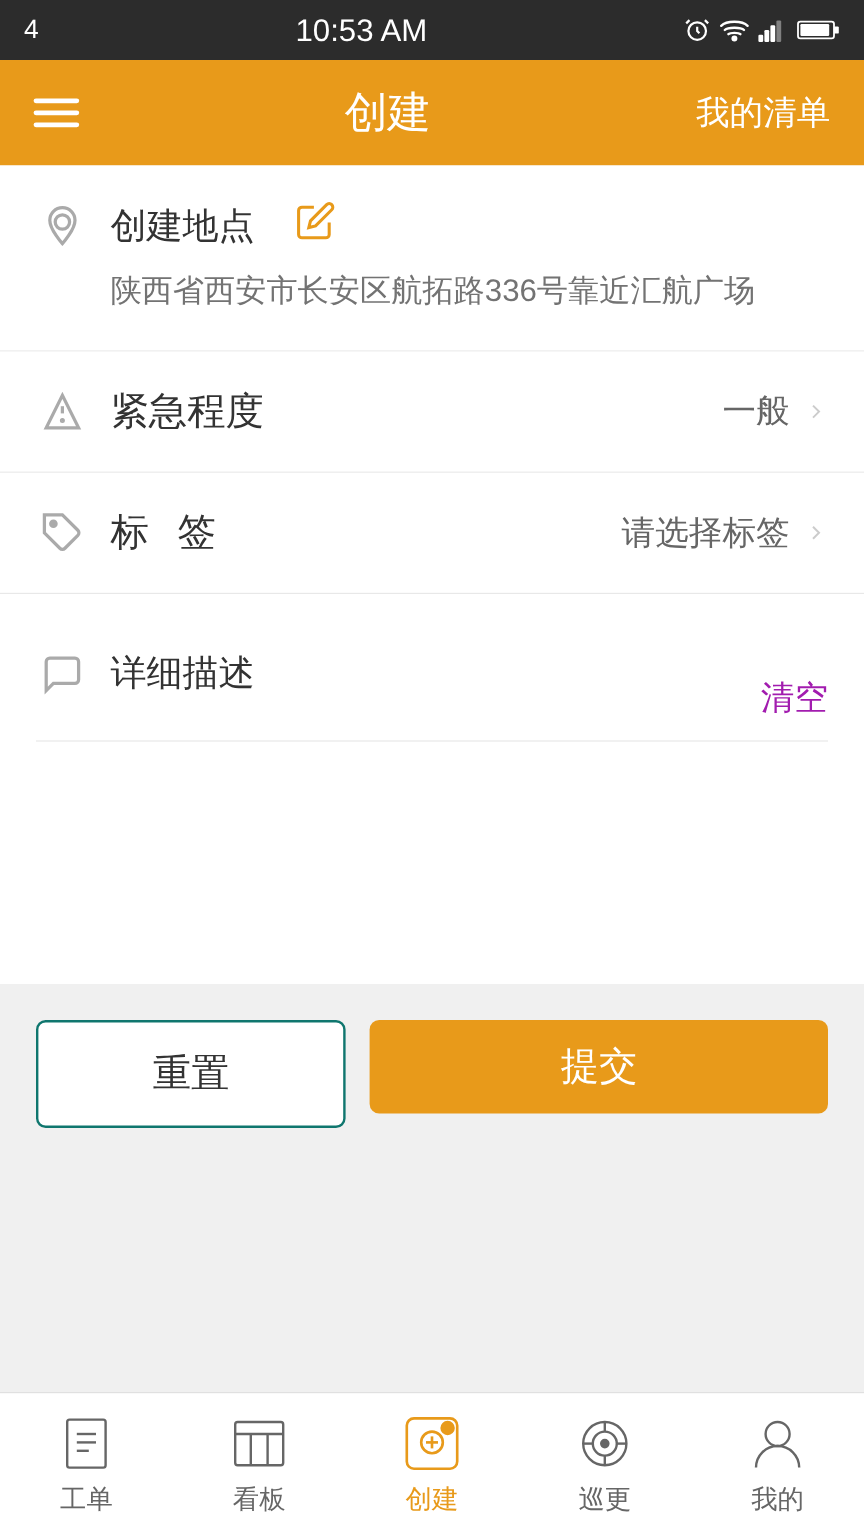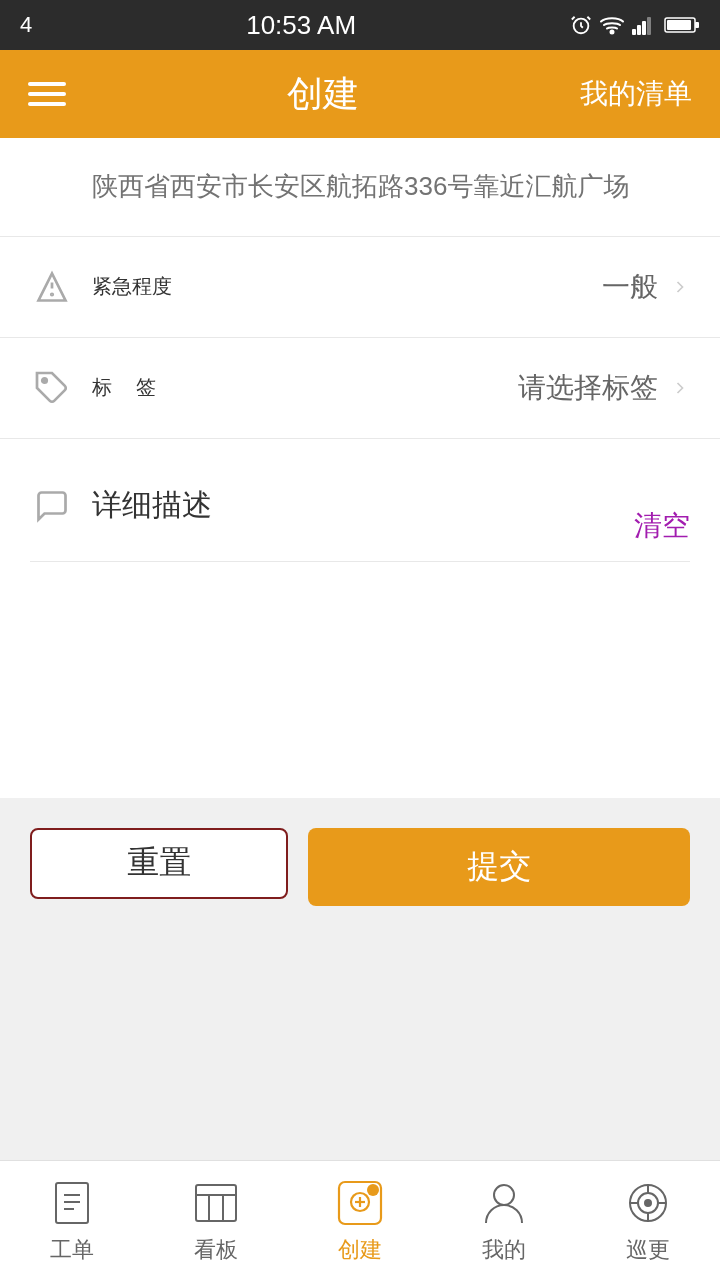--- a/index.html
+++ b/index.html
@@ -117,21 +117,21 @@
 
     
     .row-inline {
       display: flex;
       align-items: center;
       padding: 28px 30px;
       background: white;
       border-bottom: 1px solid #e8e8e8;
     }
     .row-inline .section-icon { margin-right: 18px; }
-    .row-inline .section-title { font-size: 20px; color: #333; font-weight: 500; }
+    .row-inline .section-title { font-size: 32px; color: #333; font-weight: 500; }
     .row-inline .section-value { color: #666; font-size: 28px; }
 
     
     .desc-section {
       background: white;
       padding: 28px 30px 12px 30px;
     }
     .desc-header {
       display: flex;
       align-items: center;
@@ -199,23 +199,23 @@
 
     
     .action-bar {
       display: flex;
       gap: 20px;
       padding: 30px 30px;
       background: #f0f0f0;
     }
     .btn-reset {
       flex: 1;
-      height: 71px;
-      background: white;
-      border: 2px solid #7f1d1d;
+      height: 90px;
+      background: white;
+      border: 2px solid #0f766e;
       border-radius: 8px;
       font-size: 32px;
       color: #333;
       cursor: pointer;
       display: flex;
       align-items: center;
       justify-content: center;
     }
     .btn-submit {
       flex: 1.5;
@@ -312,20 +312,35 @@
     <span></span>
     <span></span>
   </div>
   <span class="header-title">创建</span>
   <span class="header-right">我的清单</span>
 </div>
 
 <div class="content">
 
   <div class="section">
+    <div class="section-header">
+      <div class="section-icon">
+        <svg width="36" height="36" viewBox="0 0 24 24" fill="none" stroke="#aaa" stroke-width="1.8">
+          <circle cx="12" cy="10" r="4"></circle>
+            <path d="M12 2C8.13 2 5 5.13 5 9c0 5.25 7 13 7 13s7-7.75 7-13c0-3.87-3.13-7-7-7z"></path>
+        </svg>
+      </div>
+      <span class="section-title">创建地点</span>
+      <span class="section-edit-icon">
+        <svg width="34" height="34" viewBox="0 0 24 24" fill="none" stroke="#E89A1A" stroke-width="1.8">
+          <path d="M11 4H4a2 2 0 00-2 2v14a2 2 0 002 2h14a2 2 0 002-2v-7"></path>
+          <path d="M18.5 2.5a2.121 2.121 0 013 3L12 15l-4 1 1-4 9.5-9.5z"></path>
+        </svg>
+      </span>
+    </div>
     <div class="section-content">陕西省西安市长安区航拓路336号靠近汇航广场</div>
   </div>
 
   <div class="row-inline">
     <div class="section-icon">
       <svg width="36" height="36" viewBox="0 0 24 24" fill="none" stroke="#aaa" stroke-width="1.8">
         <path d="M3 21h18L12 3 3 21z"></path>
           <line x1="12" y1="9" x2="12" y2="13"></line>
           <circle cx="12" cy="17" r="0.5" fill="#aaa"></circle>
       </svg>
@@ -412,36 +427,36 @@
         <line x1="18" y1="22" x2="28" y2="22"></line>
         <circle cx="36" cy="10" r="6" fill="#E89A1A" stroke="none"></circle>
         <text x="36" y="14" text-anchor="middle" font-size="10" fill="white" font-weight="bold">!</text>
       </svg>
     </div>
     <span class="nav-label" style="color:#E89A1A">创建</span>
   </div>
 
   <div class="nav-item">
     <div class="nav-icon">
-      <svg width="40" height="44" viewBox="0 0 40 44" fill="none" stroke="#666" stroke-width="2">
-        <circle cx="20" cy="14" r="10"></circle>
-        <path d="M2 42c0-9.94 8.06-18 18-18s18 8.06 18 18"></path>
-      </svg>
-    </div>
-    <span class="nav-label">我的</span>
-  </div>
-
-  <div class="nav-item">
-    <div class="nav-icon">
       <svg width="44" height="44" viewBox="0 0 44 44" fill="none" stroke="#666" stroke-width="2">
         <circle cx="22" cy="22" r="18"></circle>
         <circle cx="22" cy="22" r="10"></circle>
         <line x1="22" y1="4" x2="22" y2="12"></line>
         <line x1="22" y1="32" x2="22" y2="40"></line>
         <line x1="4" y1="22" x2="12" y2="22"></line>
         <line x1="32" y1="22" x2="40" y2="22"></line>
         <circle cx="22" cy="22" r="3" fill="#666"></circle>
       </svg>
     </div>
     <span class="nav-label">巡更</span>
   </div>
 
+  <div class="nav-item">
+    <div class="nav-icon">
+      <svg width="40" height="44" viewBox="0 0 40 44" fill="none" stroke="#666" stroke-width="2">
+        <circle cx="20" cy="14" r="10"></circle>
+        <path d="M2 42c0-9.94 8.06-18 18-18s18 8.06 18 18"></path>
+      </svg>
+    </div>
+    <span class="nav-label">我的</span>
+  </div>
+
 </div>
 
 </body></html>

